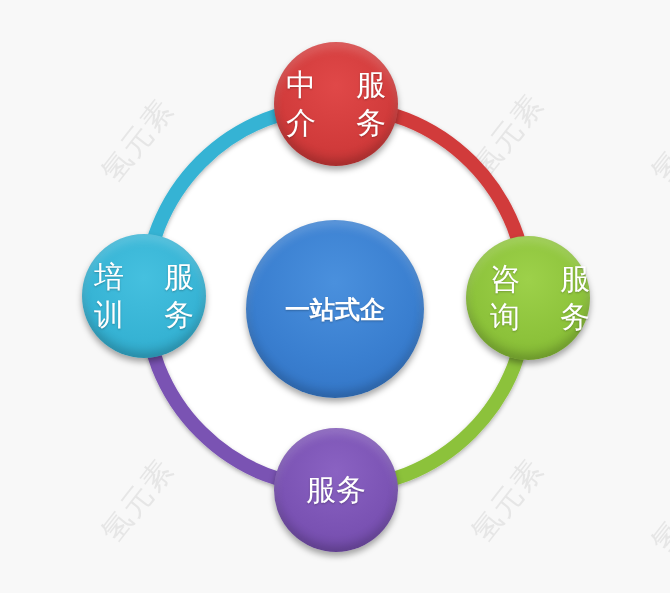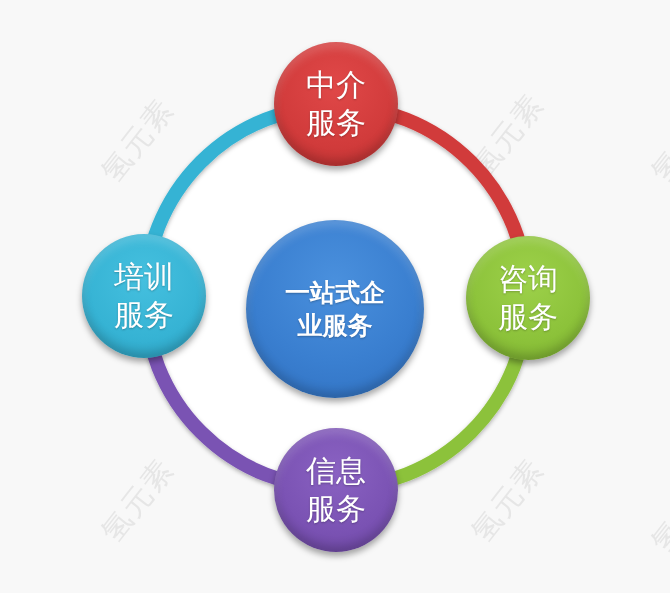--- a/index.html
+++ b/index.html
@@ -9,23 +9,24 @@
     font-family:"DejaVu Sans", "Liberation Sans", sans-serif;
     position:relative;
   }
   #stage { position:absolute; left:0; top:0; width:670px; height:593px; }
   .watermark {
     position:absolute; color:#e6e6e6; font-size:30px; letter-spacing:2px;
     transform:rotate(-52deg); white-space:nowrap; user-select:none;
   }
   .node {
     position:absolute; border-radius:50%;
-    display:flex; flex-direction:column; align-items:center; justify-content:center;
+    display:flex; flex-direction:row; align-items:center; justify-content:center;
     color:#fff; font-size:30px; line-height:38px; text-align:center;
     box-shadow: 0 4px 6px rgba(0,0,0,0.35), inset 0 -6px 10px rgba(0,0,0,0.18), inset 0 6px 10px rgba(255,255,255,0.18);
+    gap: 16px;
   }
   .node span { display:block; text-shadow:0 1px 2px rgba(0,0,0,0.25); }
   .center-node { font-size:25px; line-height:33px; font-weight:bold; }
 </style>
 </head>
 <body>
 
 <div id="stage">
 
   <div class="watermark" style="left:90px; top:120px;">氢元素</div>
@@ -50,35 +51,33 @@
       <path d="M 336 106 A 191 191 0 0 1 527 297" stroke="#d13b3b"></path>
 
       <path d="M 527 297 A 191 191 0 0 1 336 488" stroke="#8cc23a"></path>
 
       <path d="M 336 488 A 191 191 0 0 1 145 297" stroke="#7a52b3"></path>
     </g>
   </svg>
 
   <div class="node center-node" style="left:246px; top:220px; width:178px; height:178px; background:radial-gradient(circle at 50% 35%, #4a90dd 0%, #3a7fd0 55%, #2f6fbf 100%);">
     <span>一站式企</span>
-    <span>业服务</span>
   </div>
 
   <div class="node" style="left:274px; top:42px; width:124px; height:124px; background:radial-gradient(circle at 50% 35%, #e04848 0%, #d13b3b 60%, #bb3030 100%);">
     <span>中介</span>
     <span>服务</span>
   </div>
 
-  <div class="node" style="left:466px; top:236px; width:124px; height:124px; background:radial-gradient(circle at 50% 35%, #9dd14a 0%, #8cc23a 60%, #79ab2e 100%);">
+  <div class="node" style="left:466px; top:236px; width:124px; height:124px; background:radial-gradient(circle at 50% 35%, #9dd14a 0%, #8cc23a 60%, #79ab2e 100%);text-align:right;">
     <span>咨询</span>
     <span>服务</span>
   </div>
 
   <div class="node" style="left:274px; top:428px; width:124px; height:124px; background:radial-gradient(circle at 50% 35%, #8a62c2 0%, #7a52b3 60%, #69449e 100%);">
-    <span>信息</span>
     <span>服务</span>
   </div>
 
   <div class="node" style="left:82px; top:234px; width:124px; height:124px; background:radial-gradient(circle at 50% 35%, #45c0df 0%, #36b3d4 60%, #2b9fbf 100%);justify-content:center;">
     <span>培训</span>
     <span>服务</span>
   </div>
 
 </div>
 

